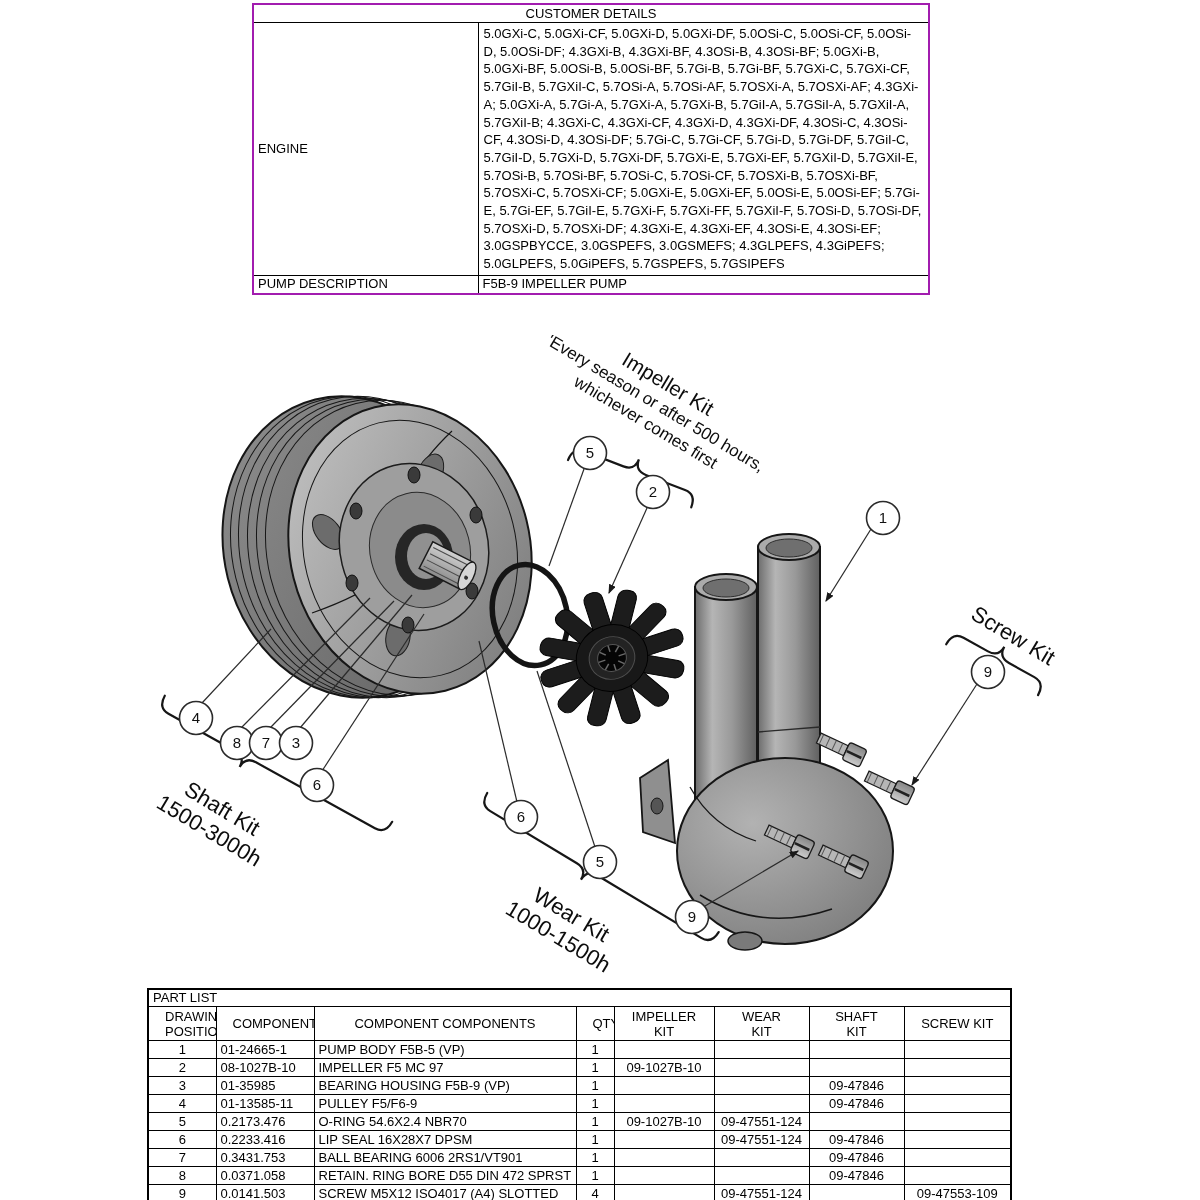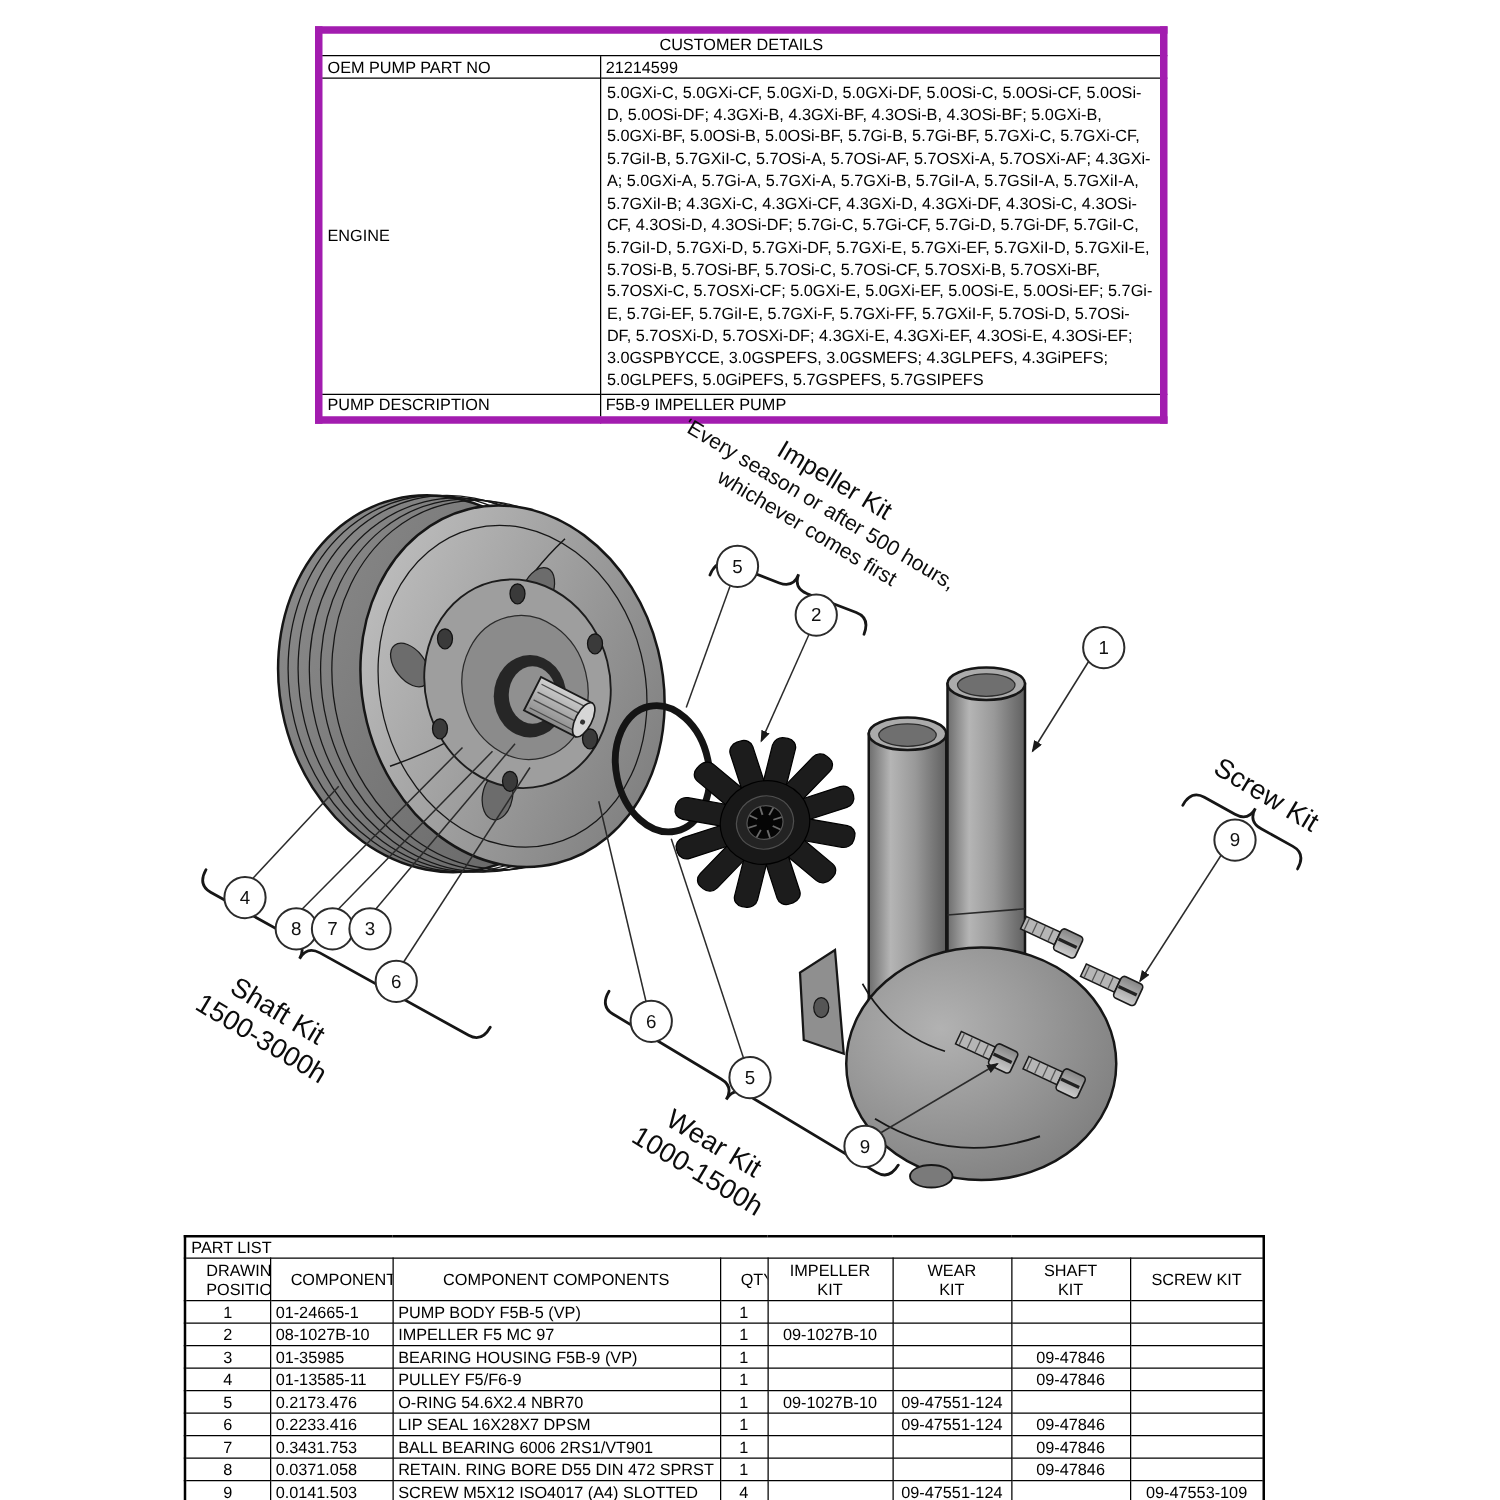--- a/index.html
+++ b/index.html
@@ -2,21 +2,21 @@
 <html><head>
 <meta charset="utf-8">
 <style>
   html,body{margin:0;padding:0;background:#fff;}
   #page{position:relative;width:1200px;height:1200px;background:#fff;
         font-family:"Liberation Sans","DejaVu Sans",sans-serif;color:#000;overflow:hidden;}
   table{border-collapse:collapse;table-layout:fixed;}
   td,th{border:1px solid #000;font-size:13px;font-weight:normal;line-height:16px;
         padding:0 4px;overflow:hidden;white-space:nowrap;}
   
-  #customer{position:absolute;left:252px;top:21px;width:676px;border:6px solid #a21caf;}
+  #customer{position:absolute;left:252px;top:3px;width:676px;border:2px solid #a21caf;}
   #customer td.title{text-align:center;height:17px;}
   #customer td{height:17px;}
   #customer td.engine-val{white-space:normal;line-height:17.7px;padding:2px 5px;margin-left:20px;}
   
   #partlist{position:absolute;left:147px;top:988px;width:863px;border:2px solid #000;}
   #partlist td.title{text-align:left;height:16px;}
   #partlist th{white-space:normal;line-height:15px;height:33px;padding:0 16px;}
   #partlist td{height:17px;}
   #partlist td.c0,#partlist td.c3,#partlist td.c4,#partlist td.c5,
   #partlist td.c6,#partlist td.c7{text-align:center;}
@@ -36,24 +36,20 @@
 <div id="page">
 
   <table id="customer">
     <colgroup>
         <col style="width:225px">
         <col style="width:451px">
       </colgroup>
     <tbody>
         <tr>
       <td class="title" colspan="2">CUSTOMER DETAILS</td>
-    </tr>
-    <tr>
-      <td>OEM PUMP PART NO</td>
-      <td>21214599</td>
     </tr>
     <tr>
       <td style="vertical-align:middle">ENGINE</td>
       <td class="engine-val">5.0GXi-C, 5.0GXi-CF, 5.0GXi-D, 5.0GXi-DF, 5.0OSi-C, 5.0OSi-CF, 5.0OSi-D, 5.0OSi-DF; 4.3GXi-B, 4.3GXi-BF, 4.3OSi-B, 4.3OSi-BF; 5.0GXi-B, 5.0GXi-BF, 5.0OSi-B, 5.0OSi-BF, 5.7Gi-B, 5.7Gi-BF, 5.7GXi-C, 5.7GXi-CF, 5.7GiI-B, 5.7GXiI-C, 5.7OSi-A, 5.7OSi-AF, 5.7OSXi-A, 5.7OSXi-AF; 4.3GXi-A; 5.0GXi-A, 5.7Gi-A, 5.7GXi-A, 5.7GXi-B, 5.7GiI-A, 5.7GSiI-A, 5.7GXiI-A, 5.7GXiI-B; 4.3GXi-C, 4.3GXi-CF, 4.3GXi-D, 4.3GXi-DF, 4.3OSi-C, 4.3OSi-CF, 4.3OSi-D, 4.3OSi-DF; 5.7Gi-C, 5.7Gi-CF, 5.7Gi-D, 5.7Gi-DF, 5.7GiI-C, 5.7GiI-D, 5.7GXi-D, 5.7GXi-DF, 5.7GXi-E, 5.7GXi-EF, 5.7GXiI-D, 5.7GXiI-E, 5.7OSi-B, 5.7OSi-BF, 5.7OSi-C, 5.7OSi-CF, 5.7OSXi-B, 5.7OSXi-BF, 5.7OSXi-C, 5.7OSXi-CF; 5.0GXi-E, 5.0GXi-EF, 5.0OSi-E, 5.0OSi-EF; 5.7Gi-E, 5.7Gi-EF, 5.7GiI-E, 5.7GXi-F, 5.7GXi-FF, 5.7GXiI-F, 5.7OSi-D, 5.7OSi-DF, 5.7OSXi-D, 5.7OSXi-DF; 4.3GXi-E, 4.3GXi-EF, 4.3OSi-E, 4.3OSi-EF; 3.0GSPBYCCE, 3.0GSPEFS, 3.0GSMEFS; 4.3GLPEFS, 4.3GiPEFS; 5.0GLPEFS, 5.0GiPEFS, 5.7GSPEFS, 5.7GSIPEFS</td>
     </tr>
     <tr>
       <td>PUMP DESCRIPTION</td>
       <td>F5B-9 IMPELLER PUMP</td>
     </tr>
   </tbody>

